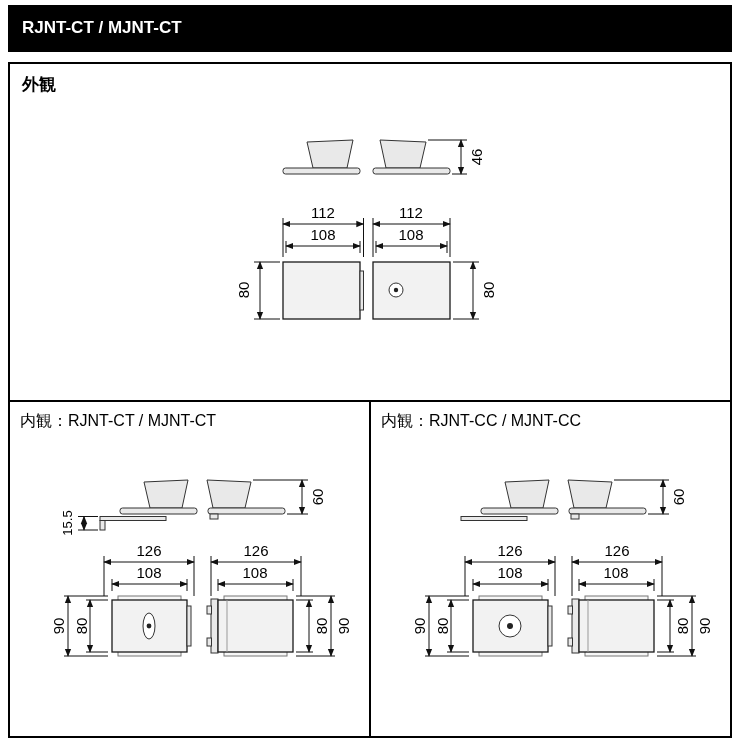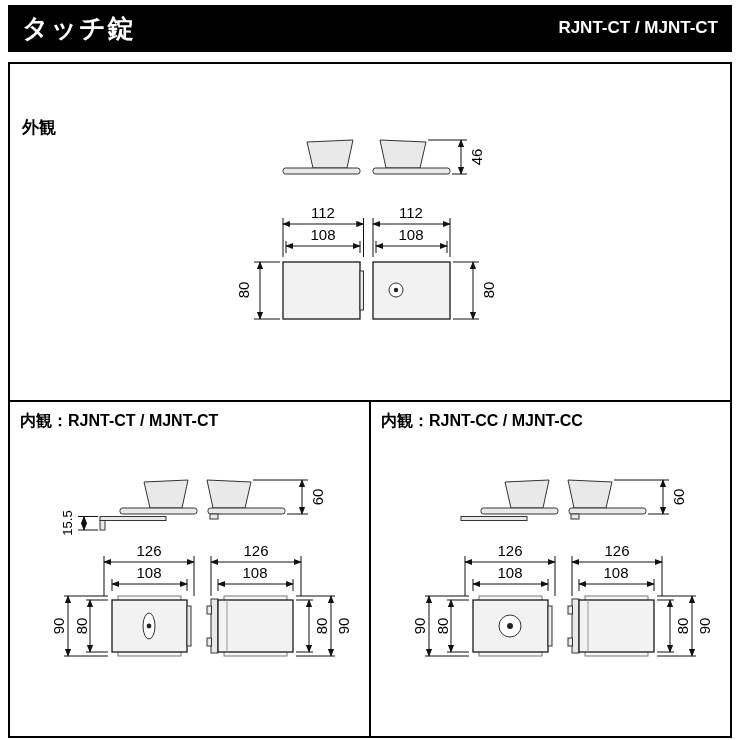--- a/index.html
+++ b/index.html
@@ -5,22 +5,22 @@
   html,body{margin:0;padding:0;background:#fff;}
   body{width:740px;height:740px;font-family:"Liberation Sans","DejaVu Sans",sans-serif;}
   .page{position:relative;width:740px;height:740px;overflow:hidden;background:#fff;}
 
   .topbar{margin:5px 8px 0 8px;height:47px;background:#000;color:#fff;
           display:flex;justify-content:space-between;align-items:center;padding:0 14px;box-sizing:border-box;}
   .topbar .title{font-size:26px;font-weight:bold;letter-spacing:2px;}
   .topbar .models{text-align:right;font-size:17px;font-weight:bold;line-height:1.3;}
 
   .main-box{margin:10px 8px 0 8px;border:2px solid #000;height:672px;position:relative;box-sizing:content-box;background:#fff;}
-  .sec-label{font-weight:bold;font-size:17px;padding:9px 12px 0 12px;color:#000;margin-top:43px;}
-  .sec-label-sm{font-weight:bold;font-size:16px;padding:9px 10px 0 10px;color:#000;}
+  .sec-label{font-weight:bold;font-size:17px;padding:9px 12px 0 12px;color:#000;}
+  .sec-label-sm{font-weight:normal;font-size:16px;padding:9px 10px 0 10px;color:#000;}
 
   .exterior{position:relative;height:336px;border-bottom:2px solid #000;overflow:hidden;}
   .interior-row{display:flex;height:334px;}
   .interior-left{width:359px;border-right:2px solid #000;position:relative;overflow:hidden;}
   .interior-right{flex:1;position:relative;overflow:hidden;border-radius:31px;}
 
   .ext-svg{position:absolute;left:185px;top:58px;}
   .int-svg{position:absolute;left:40px;top:46px;}
 
   svg text{font-family:"Liberation Sans","DejaVu Sans",sans-serif;font-size:15px;fill:#000;}
@@ -31,21 +31,20 @@
   .part3{fill:#ffffff;stroke:#333;stroke-width:1;}
   .plate{fill:#f7f7f7;stroke:#777;stroke-width:1;}
   .inline{stroke:#999;stroke-width:1;}
 </style>
 </head>
 <body>
 
 <div class="page">
 
   <header class="topbar">
-    <div class="title">タッチ錠</div>
     <div class="models">
       <div>RJNT-CT / MJNT-CT</div>
     </div>
   </header>
 
   <div class="main-box">
 
     <section class="exterior">
       <div class="sec-label">外観</div>
 

